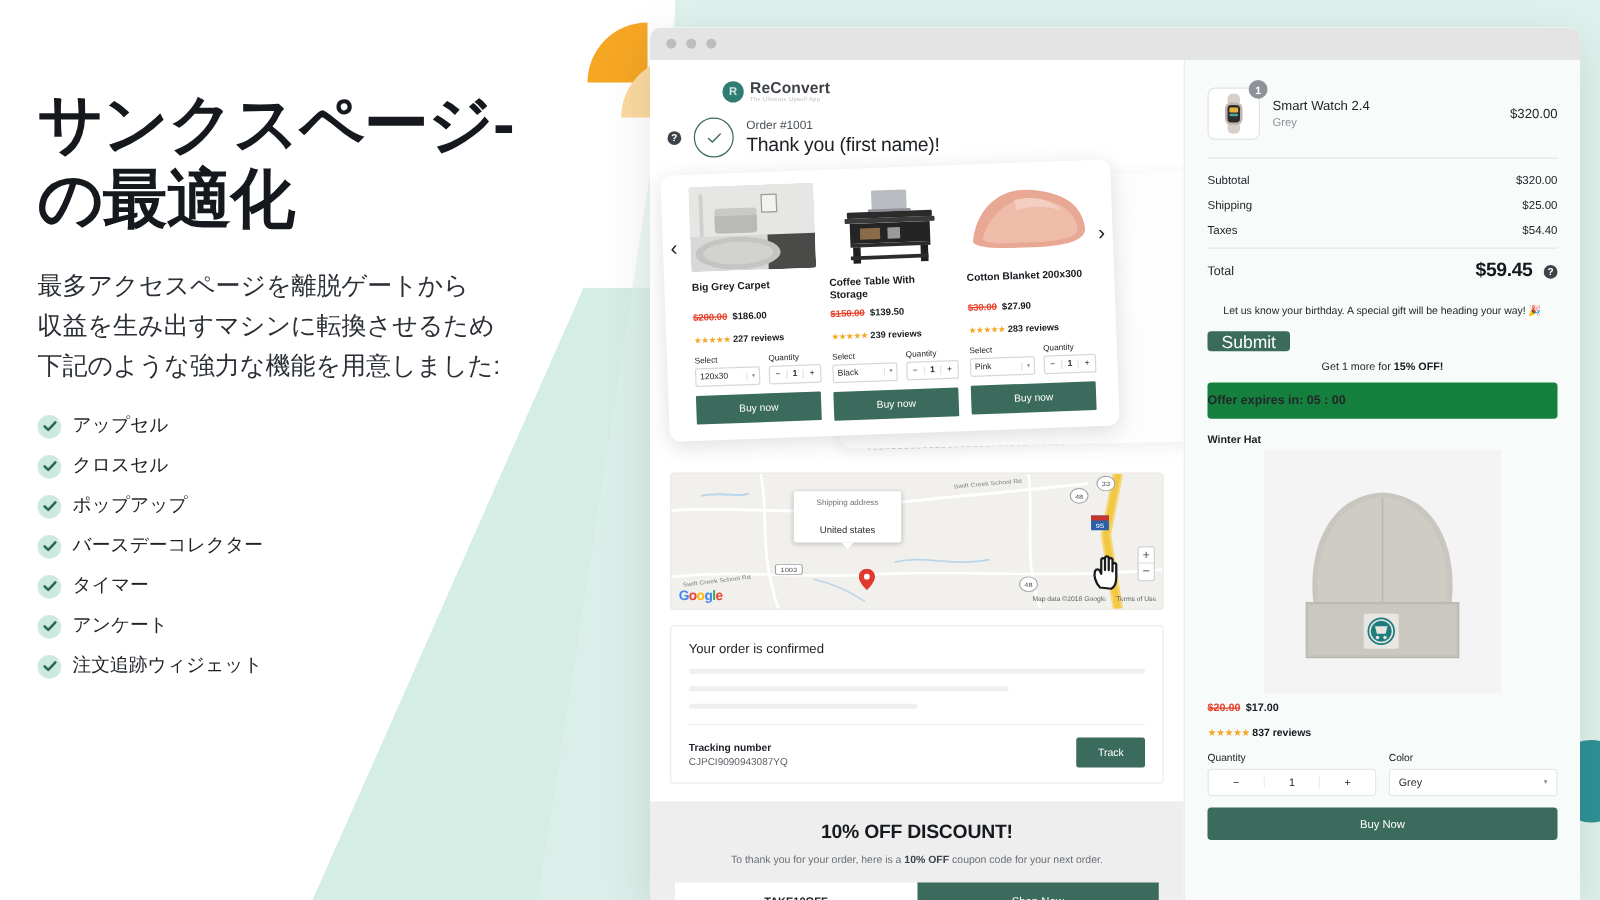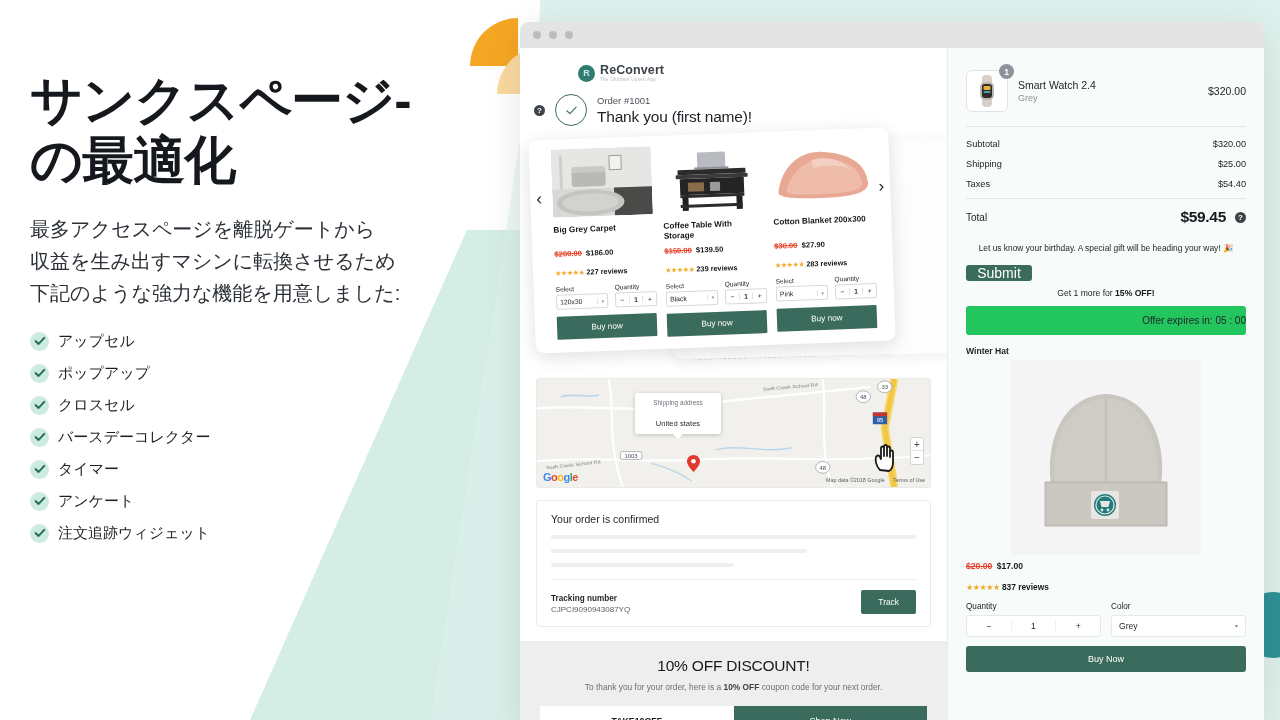--- a/index.html
+++ b/index.html
@@ -219,21 +219,21 @@
   .track-lbl { font-size:8.2px; font-weight:bold; color:#1d2125; }
   .track-no { font-size:8px; color:#5c6268; margin-top:2px; }
   .track-btn {
     background:#3b6b5c; color:#fff; font-size:8.4px; padding:7px 17px; border-radius:2px;
   }
 
   
   .discount {
     margin-top:14px; background:#eeeeee; padding:16px 20px 20px 20px; text-align:center;
   }
-  .disc-title { font-size:15.5px; font-weight:normal; color:#16191d; letter-spacing:-.2px; }
+  .disc-title { font-size:15.5px; font-weight:bold; color:#16191d; letter-spacing:-.2px; }
   .disc-sub { font-size:8.4px; color:#6a7076; margin-top:6px; line-height:1.5; }
   .disc-sub b { color:#3c4248; }
   .disc-row { display:flex; margin-top:12px; }
   .coupon {
     flex:1; background:#fff; font-size:8.8px; font-weight:bold; color:#16191d;
     display:flex; align-items:center; justify-content:center; padding:10px 0;
   }
   .shop-btn {
     flex:1; background:#3b6b5c; color:#fff; font-size:9px;
     display:flex; align-items:center; justify-content:center; padding:10px 0;
@@ -277,22 +277,22 @@
     margin-left:auto; width:22px; height:100%; background:#f1f2f3;
     border-left:1px solid #e6e8ea; display:flex; align-items:center; justify-content:center;
   }
   .submit-btn {
     width:66px; background:#3b6b5c; color:#fff; font-size:14px; border-radius:3px;
     display:flex; align-items:center; justify-content:center; font-weight:normal;
   }
   .upsell-line { text-align:center; font-size:8.6px; color:#22262a; margin-top:7px; }
   .upsell-line b { color:#15181c; }
   .timer-box {
-    margin-top:8px; background:#22c55e; border-radius:3px; padding:9px 0;
-    text-align:right; font-size:10px; color:#22262a;
+    margin-top:8px; background:#15803d; border-radius:3px; padding:9px 0;
+    text-align:left; font-size:10px; color:#22262a;font-weight:bold;
   }
   .up-name { font-size:8.6px; color:#1d2125; margin-top:11px; font-weight:bold; }
   .hat-img { margin-top:4px; height:195px; display:flex; align-items:center; justify-content:center; }
   .hat-img svg { height:100%; }
   .up-price { margin-top:6px; font-size:8.6px; }
   .up-stars { margin-top:5px; }
   .up-opts { display:flex; gap:10px; margin-top:8px; }
   .opt-col { flex:1; }
   .opt-lbl { font-size:8.2px; color:#22262a; margin-bottom:4px; }
   .opt-qty {
@@ -342,29 +342,29 @@
             </svg>
           </span>
         <span class="feature-label">アップセル</span>
       </div>
       <div class="feature-row">
         <span class="check-badge">
             <svg viewBox="0 0 14 14">
               <path d="M2 7.2 L5.4 10.4 L12 3.4" stroke="#2c6b5c" stroke-width="2.4" fill="none" stroke-linecap="round" stroke-linejoin="round"></path>
             </svg>
           </span>
-        <span class="feature-label">ポップアップ</span>
+        <span class="feature-label">クロスセル</span>
       </div>
       <div class="feature-row">
         <span class="check-badge">
             <svg viewBox="0 0 14 14">
               <path d="M2 7.2 L5.4 10.4 L12 3.4" stroke="#2c6b5c" stroke-width="2.4" fill="none" stroke-linecap="round" stroke-linejoin="round"></path>
             </svg>
           </span>
-        <span class="feature-label">クロスセル</span>
+        <span class="feature-label">ポップアップ</span>
       </div>
       <div class="feature-row">
         <span class="check-badge">
             <svg viewBox="0 0 14 14">
               <path d="M2 7.2 L5.4 10.4 L12 3.4" stroke="#2c6b5c" stroke-width="2.4" fill="none" stroke-linecap="round" stroke-linejoin="round"></path>
             </svg>
           </span>
         <span class="feature-label">バースデーコレクター</span>
       </div>
       <div class="feature-row">

